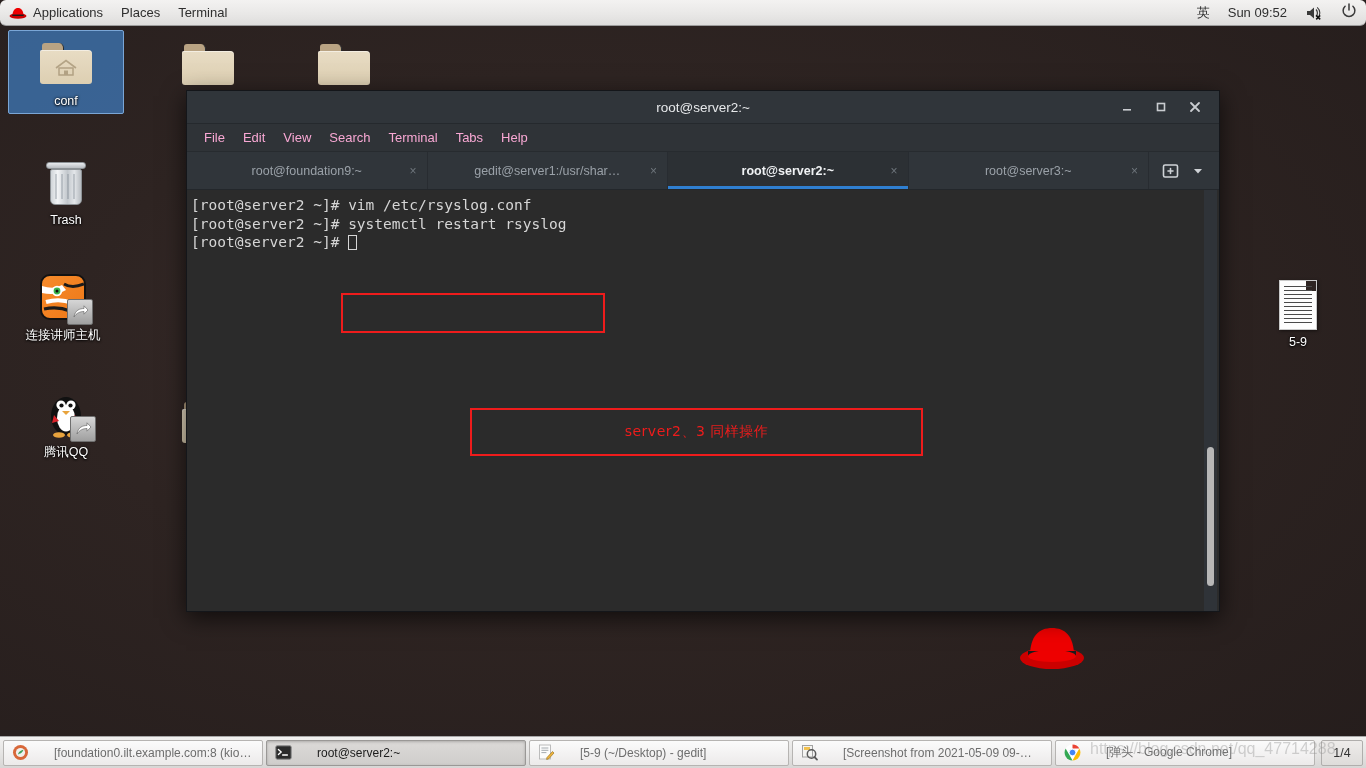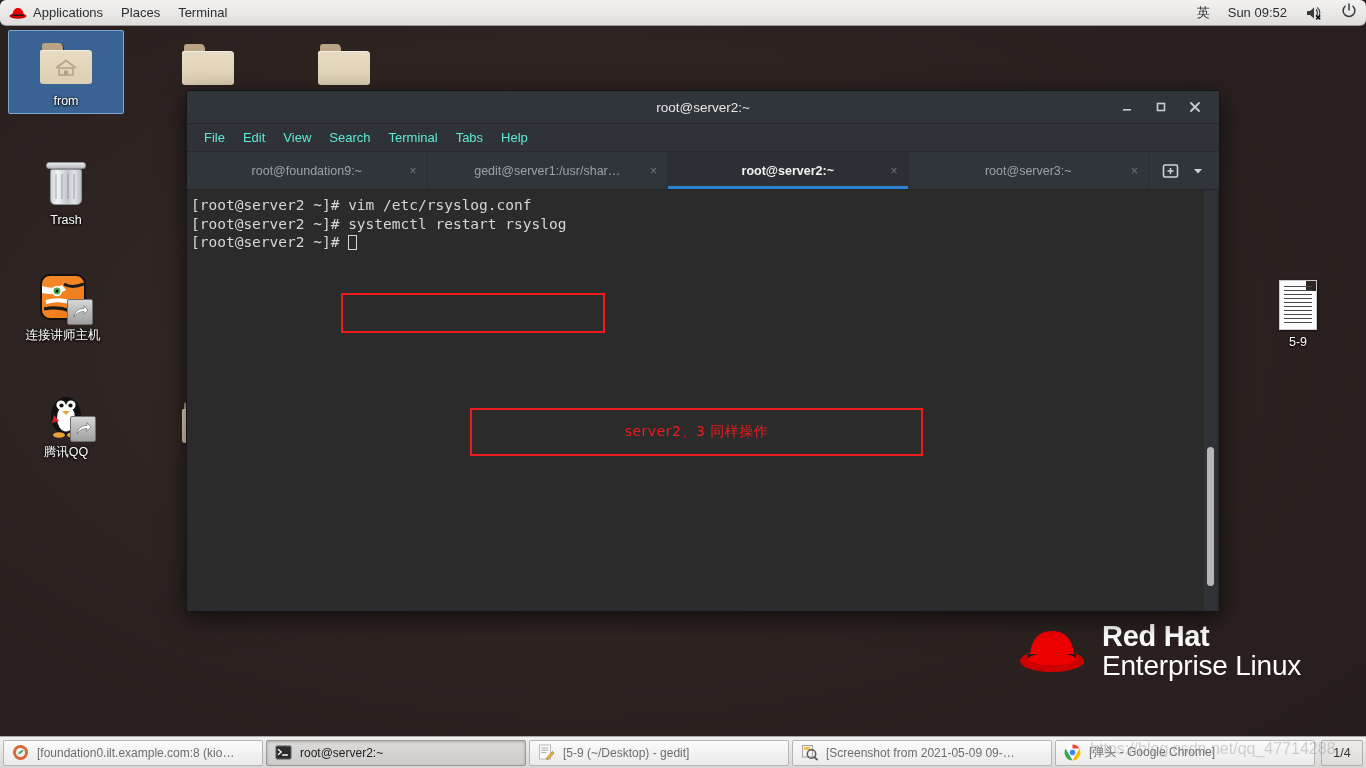--- a/index.html
+++ b/index.html
@@ -143,21 +143,21 @@
   .wbtn {
     width: 18px; height: 18px; display: flex; align-items: center; justify-content: center;
     color: #c9ccd0; font-size: 14px; line-height: 1; cursor: default;
   }
   #menu-bar {
     height: 28px; background: #2f3337;
     display: flex; align-items: center; padding-left: 8px; gap: 0;
     border-bottom: 1px solid #272b2f;
   }
   #menu-bar .mi {
-    font-size: 13px; color: #5eead4; padding: 3px 9px; border-radius: 2px; cursor: default;
+    font-size: 13px; color: #f9a8d4; padding: 3px 9px; border-radius: 2px; cursor: default;
   }
 
   #tab-bar {
     height: 38px; background: #30353a; display: flex; align-items: stretch;
     border-bottom: 1px solid #23272b;
   }
   .tab {
     flex: 1 1 0; min-width: 0; position: relative;
     display: flex; align-items: center; justify-content: center;
     border-right: 1px solid #282c31; cursor: default;
@@ -237,21 +237,21 @@
   
   #taskbar {
     position: absolute; left: 0; bottom: 0; width: 1366px; height: 32px;
     background: linear-gradient(to bottom,#f2f1f0 0%, #e6e5e4 50%, #d7d6d5 100%);
     border-top: 1px solid #a8a8a8;
     display: flex; align-items: center; padding: 2px 3px; gap: 3px;
     z-index: 50;
   }
   .task-btn {
     height: 26px; flex: 0 0 260px; max-width: 262px;
-    display: flex; align-items: center; gap: 8px; padding: 0 8px;
+    display: flex; align-items: center; gap: 25px; padding: 0 8px;
     background: linear-gradient(to bottom,#fbfbfb,#eceaea);
     border: 1px solid #b6b4b2; border-radius: 2px;
     font-size: 12px; color: #6d6d6d;
     overflow: hidden; white-space: nowrap; cursor: default;
   }
   .task-btn .tbl { overflow: hidden; text-overflow: ellipsis; }
   .task-btn.active {
     background: linear-gradient(to bottom,#dcdad8,#cfcdcb);
     border: 1px solid #9a9896;
     box-shadow: inset 0 1px 3px rgba(0,0,0,0.22);
@@ -318,21 +318,21 @@
     <div class="folder">
       <div class="tab"></div>
       <div class="body"></div>
       <svg class="home" viewBox="0 0 24 17">
         <path d="M2 9 L12 1.5 L22 9" stroke="#8d7a59" stroke-width="1.6" fill="none"></path>
         <rect x="5" y="9" width="14" height="7" stroke="#8d7a59" stroke-width="1.5" fill="none"></rect>
         <rect x="10" y="11.5" width="4" height="4.5" fill="#8d7a59"></rect>
       </svg>
     </div>
   </div>
-  <div class="lbl">from</div>
+  <div class="lbl">conf</div>
 </div>
 
 <div class="desk-icon" style="left:8px; top:150px;">
   <div class="icon-box">
     <div class="trash">
       <div class="lid"></div>
       <div class="can"></div>
     </div>
   </div>
   <div class="lbl">Trash</div>
@@ -423,24 +423,20 @@
   <div class="lbl">5-9</div>
 </div>
 
 <div id="rhel-logo">
   <svg width="68" height="52" viewBox="0 0 68 52">
     <ellipse cx="34" cy="36" rx="32" ry="11" fill="#cc0000"></ellipse>
     <path d="M12 34 C12 14 21 6 34 6 C47 6 56 14 56 34 Z" fill="#ee0000"></path>
     <path d="M10 29 L58 29 L58 34 L10 34 Z" fill="#1b1b1b"></path>
     <ellipse cx="34" cy="34" rx="24" ry="6" fill="#ee0000"></ellipse>
   </svg>
-  <div class="rh-text">
-    <div class="rh-l1">Red Hat</div>
-    <div class="rh-l2">Enterprise Linux</div>
-  </div>
 </div>
 
 <div id="terminal-window">
 
   <div id="title-bar">
     <div class="wtitle">root@server2:~</div>
     <div class="wbtns">
       <div class="wbtn">
         <svg width="12" height="12" viewBox="0 0 12 12">
             <rect x="2" y="8" width="8" height="1.6" fill="#c9ccd0"></rect>

